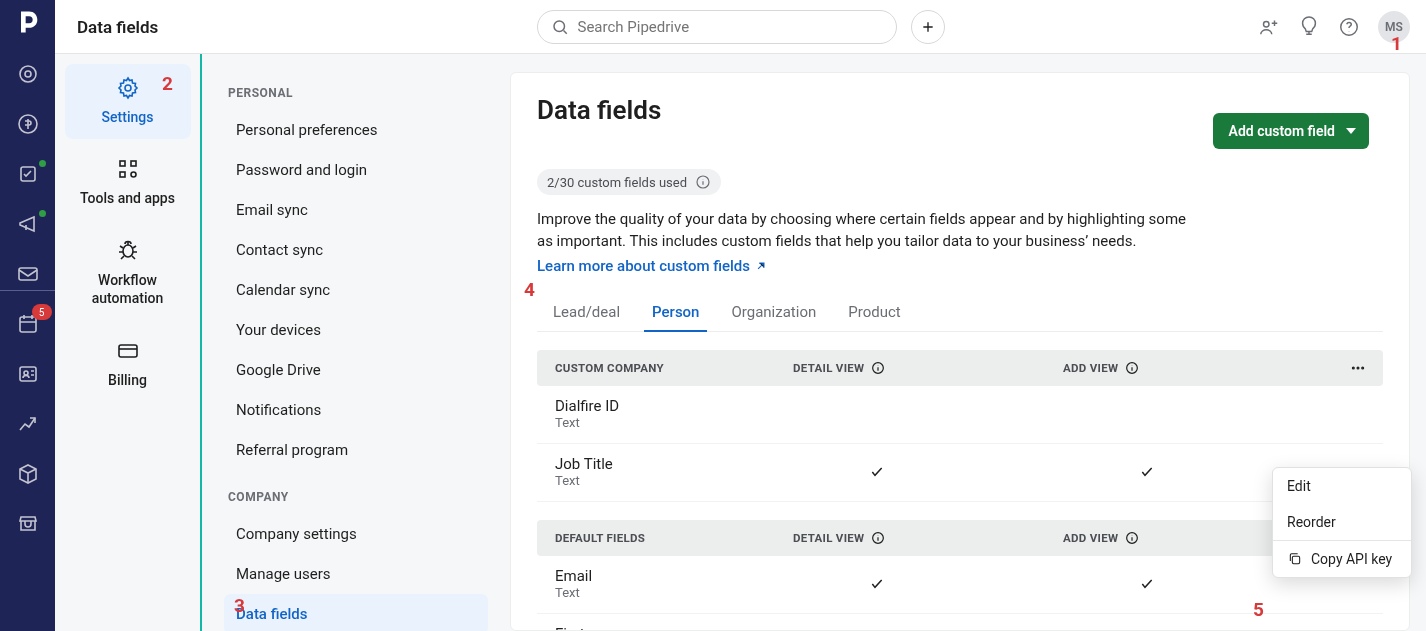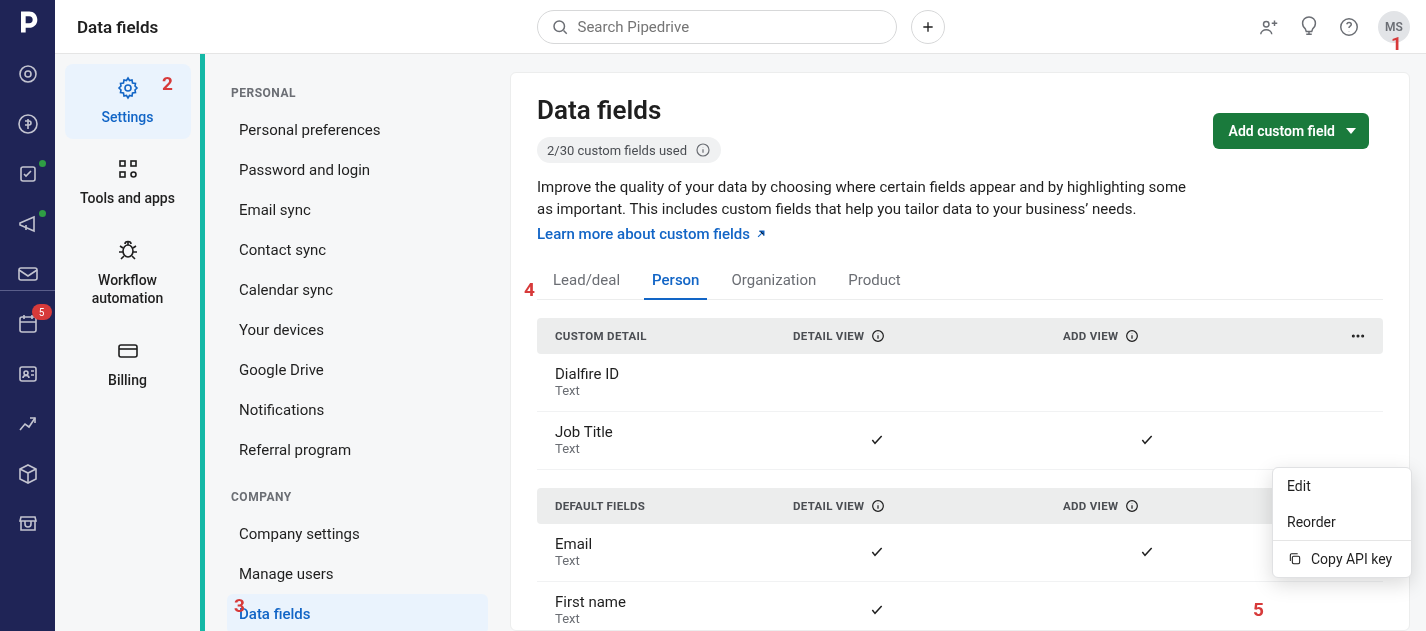--- a/index.html
+++ b/index.html
@@ -31,30 +31,30 @@
   .subnav { position:absolute; left:55px; top:54px; width:145px; height:577px; background:#f6f7f8; display:flex; flex-direction:column; align-items:center; padding-top:10px; }
   .subnav .card { width:126px; padding:12px 4px 14px; text-align:center; border-radius:8px; cursor:pointer; margin-bottom:6px; }
   .subnav .card.active { background:#eaf3fd; color:#1265c6; }
   .subnav .card svg { width:24px; height:24px; stroke:currentColor; fill:none; margin-bottom:6px; }
   .subnav .card .label { font-size:14px; font-weight:500; }
   .subnav .card .label2 { font-size:14px; font-weight:500; white-space:pre-line; line-height:1.3; }
   .subnav .card.plain { color:#1f1f1f; }
   .subnav .card.plain svg { stroke:#1f1f1f; }
 
   
-  .menucol { position:absolute; left:200px; top:54px; width:310px; height:577px; background:#f6f7f8; border-left:5px solid #14b8a6; padding:20px 22px 0 22px; overflow:hidden; }
+  .menucol { position:absolute; left:200px; top:54px; width:310px; height:577px; background:#f6f7f8; border-left:2px solid #14b8a6; padding:20px 22px 0 22px; overflow:hidden; }
   .menucol .group-title { font-size:12px; font-weight:700; color:#6b6e74; letter-spacing:.5px; margin:12px 0 10px 4px; }
   .menucol .menu-item { height:40px; display:flex; align-items:center; padding-left:12px; font-size:15px; color:#1f1f1f; border-radius:6px; cursor:pointer; }
   .menucol .menu-item.active { background:#eaf3fd; color:#1265c6; font-weight:500; }
 
   
   .main { position:absolute; left:510px; top:54px; right:0; height:577px; background:#f6f7f8; padding:18px 16px 0 0; }
   .panel { background:#fff; border-radius:6px; border:1px solid #eceded; padding:22px 26px; height:100%; overflow:hidden; }
   .panel h1 { font-size:26px; font-weight:600; margin-bottom:12px; }
-  .chip { display:inline-flex; align-items:center; gap:8px; height:26px; padding:0 10px; border-radius:999px; background:#f0f1f2; font-size:13px; color:#4b4e53; margin-bottom:14px; }
+  .chip { display:inline-flex; align-items:center; gap:8px; height:26px; padding:0 10px; border-radius:999px; background:#f0f1f2; font-size:13px; color:#4b4e53; margin-bottom:14px;margin-top:32px; }
   .info-ic { width:16px; height:16px; stroke:#6b6e74; fill:none; }
   .panel p.desc { font-size:15px; line-height:1.45; color:#1f1f1f; max-width:660px; }
   .learn-link { display:inline-flex; align-items:center; gap:4px; color:#1265c6; font-weight:500; font-size:15px; margin-top:4px; cursor:pointer; }
   .learn-link svg { width:14px; height:14px; stroke:#1265c6; }
   .addbtn { position:absolute; right:40px; top:40px; height:36px; border-radius:6px; background:#1a7a3c; color:#fff; font-size:14px; font-weight:600; display:flex; align-items:center; padding:0 12px 0 16px; gap:10px; cursor:pointer; }
   .addbtn svg { width:12px; height:12px; fill:#fff; }
 
   .tabs { display:flex; gap:28px; margin-top:28px; padding-left:14px; border-bottom:1px solid #eceded; }
   .tab { font-size:15px; color:#6b6e74; padding:0 2px 10px; cursor:pointer; }
   .tab.active { color:#1265c6; font-weight:500; position:relative; }
@@ -247,21 +247,21 @@
 
     <div class="tabs">
       <div class="tab">Lead/deal</div>
       <div class="tab active">Person</div>
       <div class="tab">Organization</div>
       <div class="tab">Product</div>
     </div>
 
     <div class="table">
       <div class="thead">
-        <div class="c1">CUSTOM DETAIL</div>
+        <div class="c1">CUSTOM COMPANY</div>
         <div class="c2">
             <span>DETAIL VIEW</span>
             <svg class="info-ic" viewBox="0 0 24 24" stroke-width="1.8">
               <circle cx="12" cy="12" r="8"></circle>
               <path d="M12 11v5M12 7.5v.5"></path>
             </svg>
           </div>
         <div class="c3">
             <span>ADD VIEW</span>
             <svg class="info-ic" viewBox="0 0 24 24" stroke-width="1.8">

